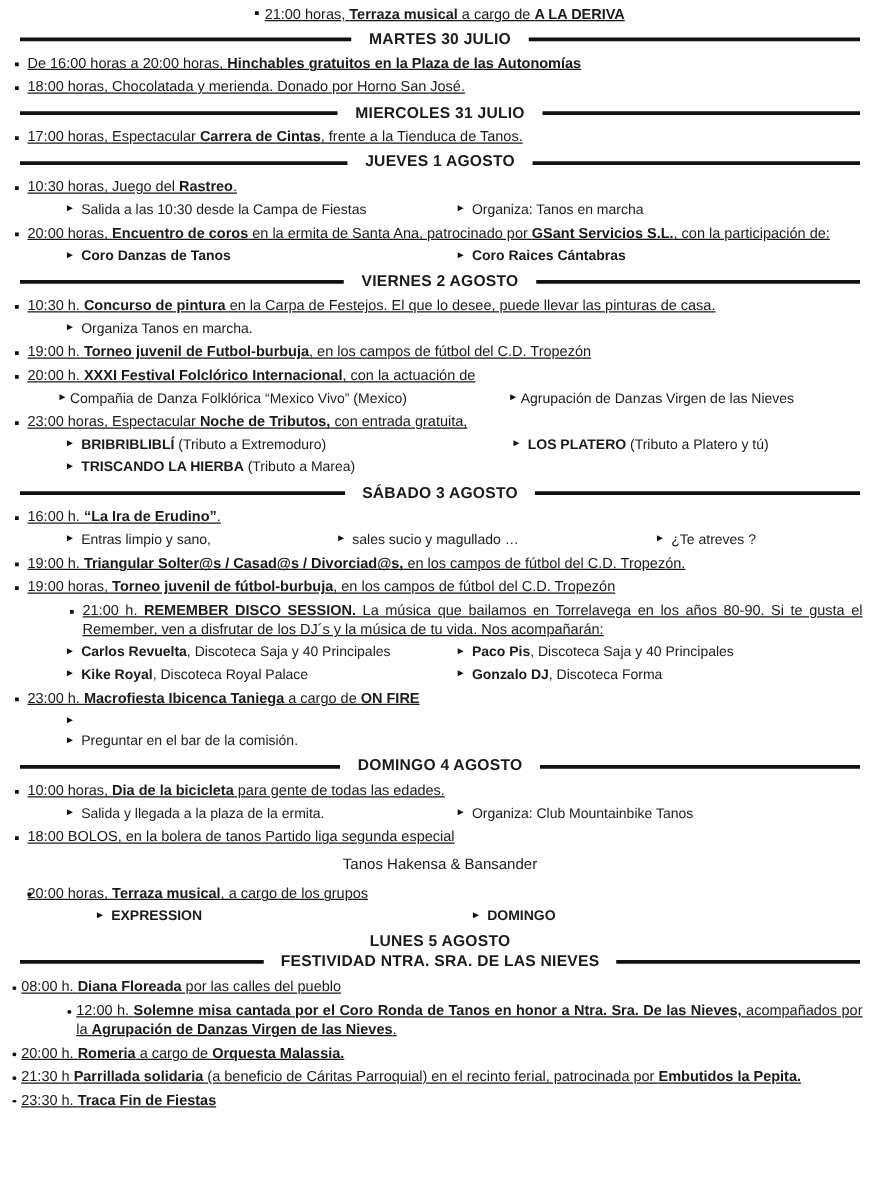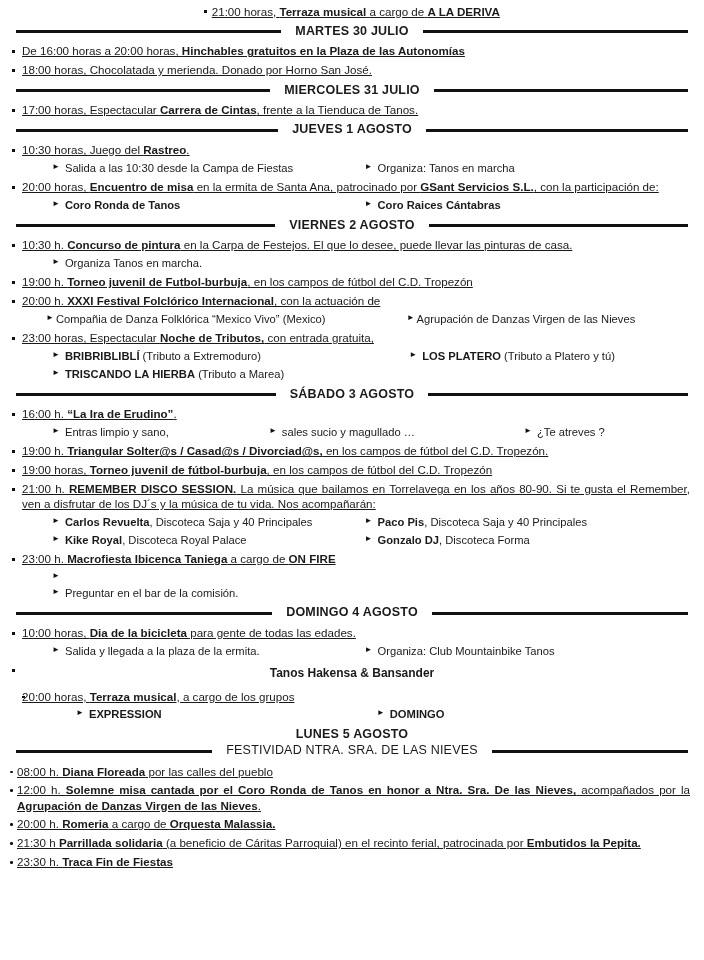--- a/index.html
+++ b/index.html
@@ -43,21 +43,21 @@
     flex: 0 0 auto;
     text-align: center;
     font-weight: bold;
     font-size: 12.5px;
     letter-spacing: 0.2px;
     line-height: 1.25;
     white-space: nowrap;
   }
   .day-head .titles .sub {
     display: block;
-    font-weight: normal;
+    font-weight: bold;
     font-size: 12.5px;
     text-align: right;
   }
   
   .day-head.two-line { align-items: flex-end; padding-bottom: 1px; }
   .day-head.two-line .rule { margin-bottom: 6px; }
 
   
   .ev {
     position: relative;
@@ -88,21 +88,21 @@
     text-align: center;
   }
   .ev.centered > .bullet {
     position: static;
     display: inline-block;
     vertical-align: middle;
     margin-right: 5px;
     margin-bottom: 2px;
   }
 
-  .justif { text-align: justify; }
+  .justif { text-align: justify; margin-left: 44px; }
 
   
   .sub-row {
     display: flex;
     font-size: 11.2px;
     line-height: 1.32;
     margin: 3px 0;
     padding-left: 52px;
     padding-right: 14px;
     box-sizing: border-box;
@@ -128,21 +128,21 @@
 
   .sub-row.indent-sm  { padding-left: 46px; }
   .sub-row.indent-lg  { padding-left: 76px; }
   .sub-row.wide-gap.cols-2 .cell:nth-child(1) { flex: 0 0 56%; }
 
   .sub-row.nogap .cell .arrow { margin-right: 2px; }
 
   
   .center-line {
     text-align: center;
-    font-weight: bold;
+    font-weight: normal;
     font-size: 12px;
     margin: 7px 0 9px 0;
   }
 
   b, strong { font-weight: bold; }
 </style>
 </head>
 <body>
 
 <div id="page">
@@ -177,25 +177,25 @@
       <div class="sub-row cols-2">
         <div class="cell">
           <span class="arrow">►</span>
           <span><span>Salida a las 10:30 desde la Campa de Fiestas</span></span>
         </div>
         <div class="cell">
           <span class="arrow">►</span>
           <span><span>Organiza: Tanos en marcha</span></span>
         </div>
       </div>
-      <div class="ev"><span class="bullet"></span><span>20:00 horas, </span><b>Encuentro de misa</b><span> en la ermita de Santa Ana, patrocinado por </span><b>GSant Servicios S.L.</b><span>, con la participación de:</span></div>
-      <div class="sub-row cols-2">
-        <div class="cell">
-          <span class="arrow">►</span>
-          <span><b>Coro Ronda de Tanos</b></span>
+      <div class="ev"><span class="bullet"></span><span>20:00 horas, </span><b>Encuentro de coros</b><span> en la ermita de Santa Ana, patrocinado por </span><b>GSant Servicios S.L.</b><span>, con la participación de:</span></div>
+      <div class="sub-row cols-2">
+        <div class="cell">
+          <span class="arrow">►</span>
+          <span><b>Coro Danzas de Tanos</b></span>
         </div>
         <div class="cell">
           <span class="arrow">►</span>
           <span><b>Coro Raices Cántabras</b></span>
         </div>
       </div>
       <div class="day-head">
         <span class="rule left"></span>
         <span class="titles"><span>VIERNES 2 AGOSTO</span></span>
         <span class="rule right"></span>
@@ -300,21 +300,21 @@
       <div class="sub-row cols-2">
         <div class="cell">
           <span class="arrow">►</span>
           <span><span>Salida y llegada a la plaza de la ermita.</span></span>
         </div>
         <div class="cell">
           <span class="arrow">►</span>
           <span><span>Organiza: Club Mountainbike Tanos</span></span>
         </div>
       </div>
-      <div class="ev"><span class="bullet"></span></div>
+      <div class="ev"><span class="bullet"></span><span>18:00  BOLOS, en la bolera de tanos Partido liga  segunda especial</span></div>
       <div class="center-line">Tanos Hakensa &amp; Bansander</div>
       <div class="ev wide-bullet"><span class="bullet"></span><span>20:00 horas, </span><b>Terraza musical</b><span>, a cargo de los grupos</span></div>
       <div class="sub-row cols-2 indent-lg">
         <div class="cell">
           <span class="arrow">►</span>
           <span><b>EXPRESSION</b></span>
         </div>
         <div class="cell">
           <span class="arrow">►</span>
           <span><b>DOMINGO</b></span>

